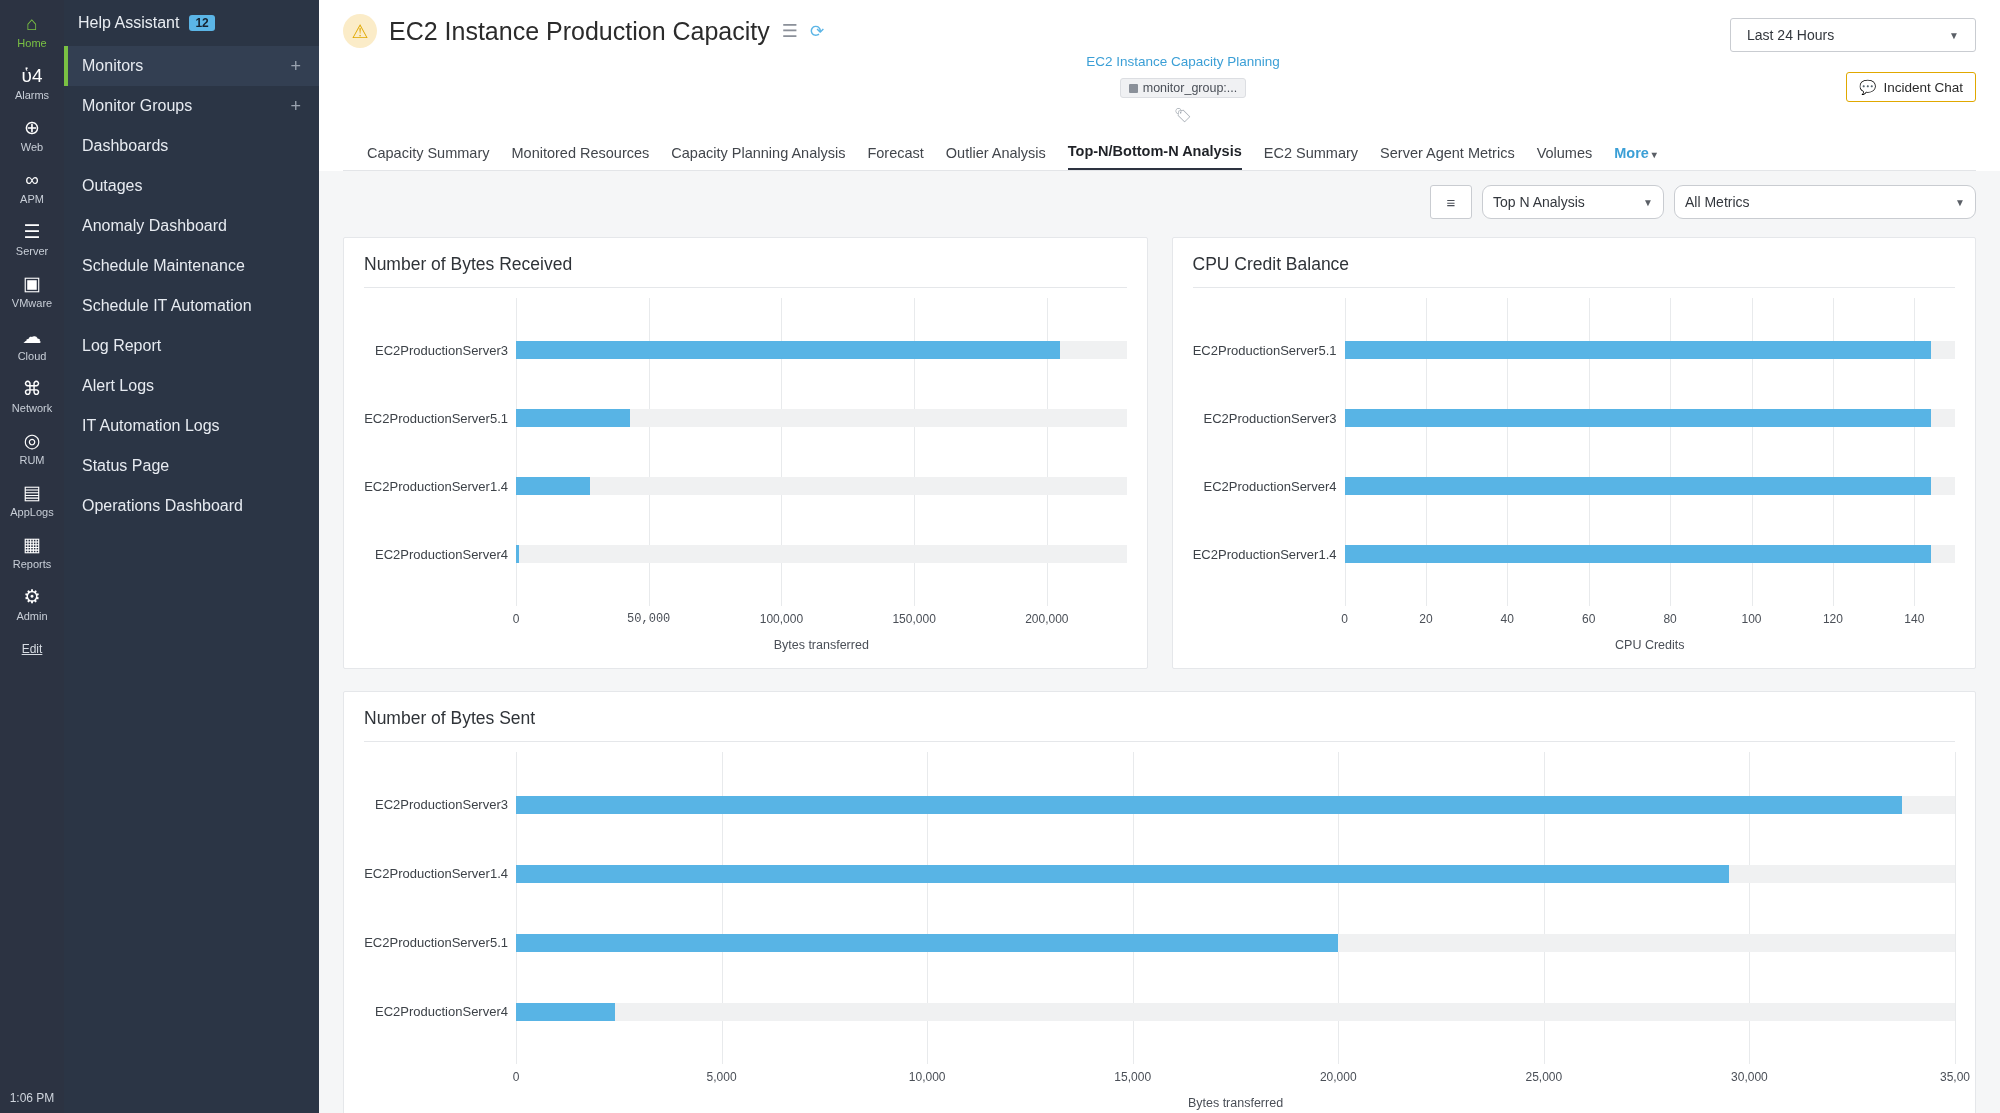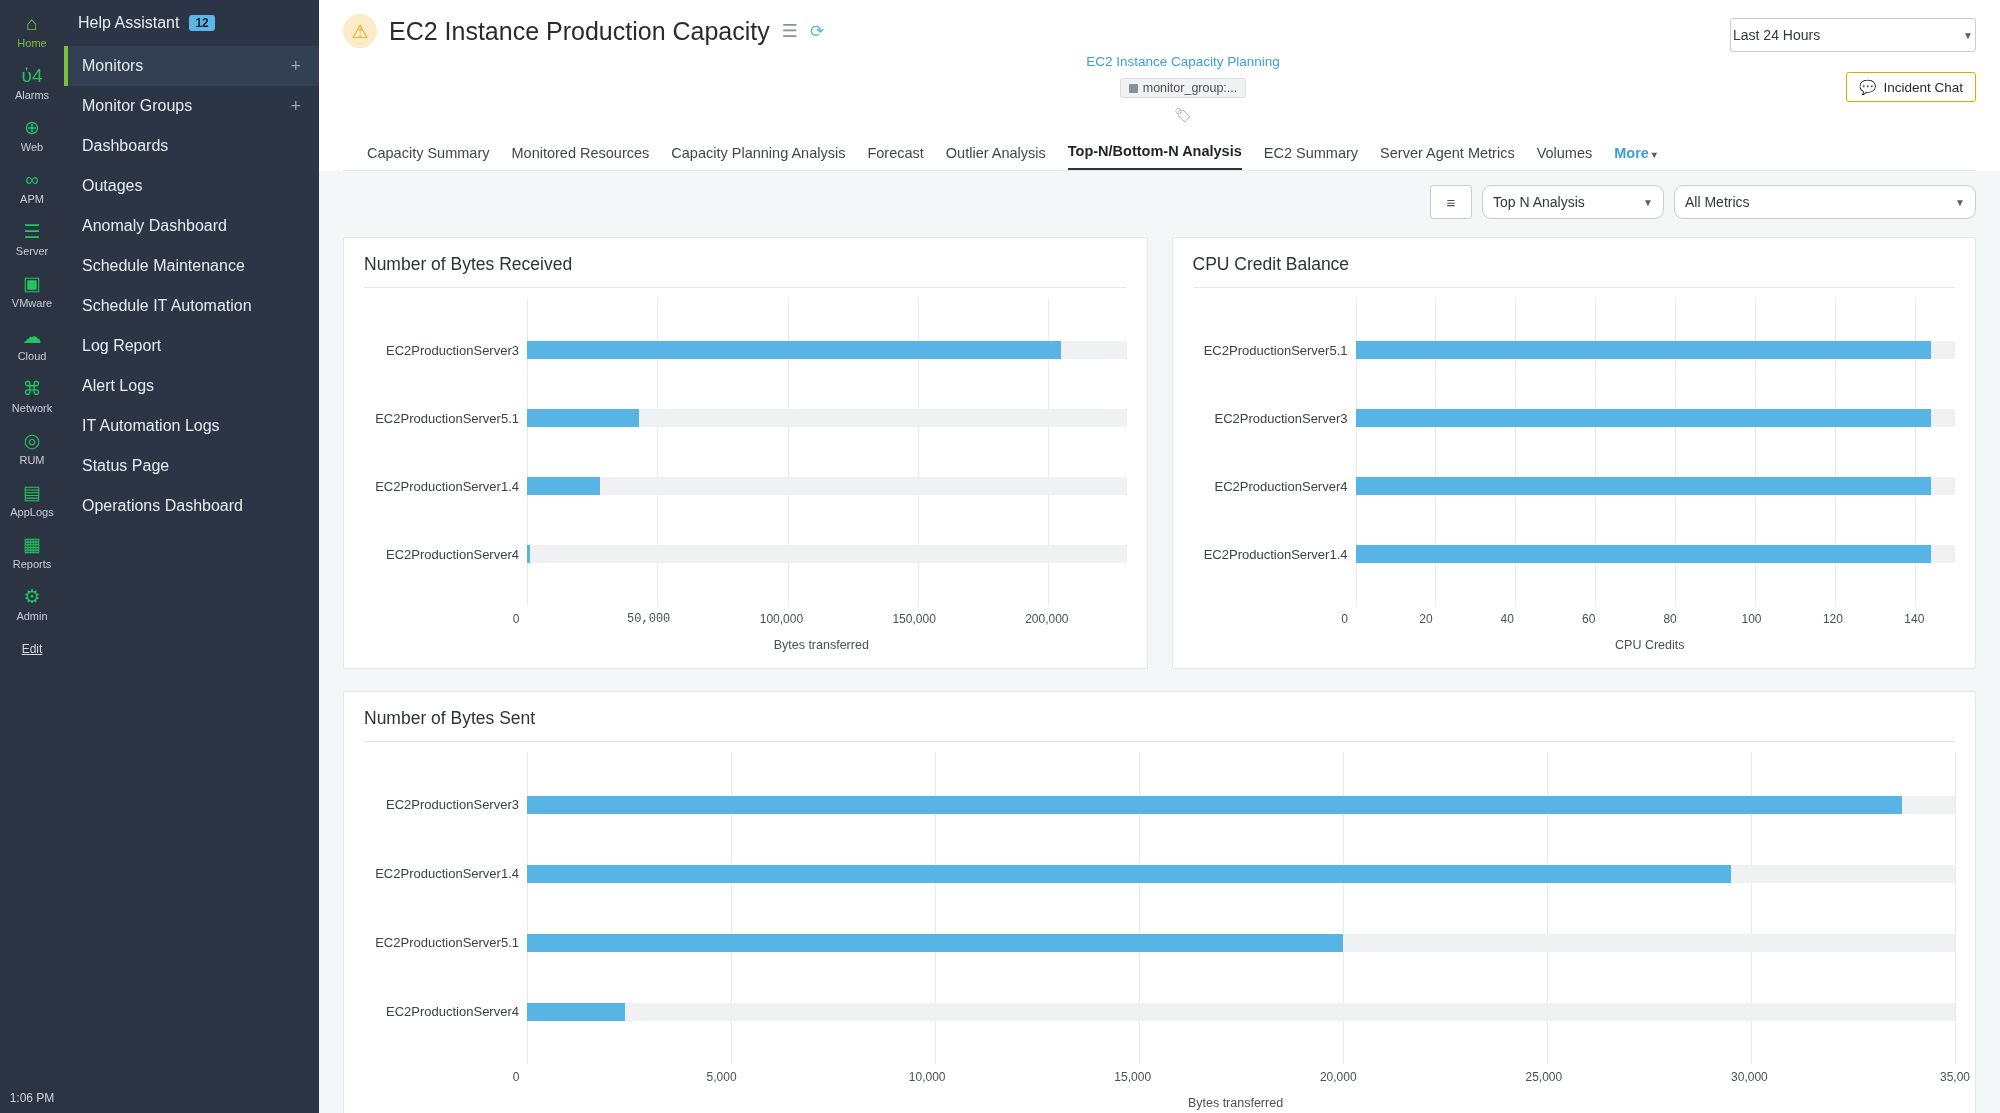--- a/index.html
+++ b/index.html
@@ -36,21 +36,21 @@
     cursor: pointer;
     font-size: 11px;
     line-height: 1.1;
     color: #c8ced7;
   }
   .rail-item .glyph {
     display: block;
     font-size: 19px;
     line-height: 22px;
     margin-bottom: 2px;
-    color: #22c55e;
+    color: #ffffff;
   }
   .rail-item.active .glyph { color: #7ac143; }
   .rail-item.active .lbl { color: #7ac143; }
   .rail-item.edit {
     font-size: 12px;
     padding-top: 14px;
     text-decoration: underline;
     color: #d6dbe2;
   }
   .rail-clock {
@@ -203,21 +203,21 @@
     position: absolute;
     top: 18px; right: 24px;
     width: 246px;
     height: 34px;
     border: 1px solid #c9ccd1;
     border-radius: 3px;
     background: #fff;
     display: flex;
     align-items: center;
     justify-content: space-between;
-    padding: 0 2px;
+    padding: 0 16px;
     font-size: 14px;
     color: #33373d;
     cursor: pointer;
   }
   .caret { color: #5a5f66; font-size: 10px; }
 
   .incident-chat {
     position: absolute;
     top: 72px; right: 24px;
     border: 1px solid #e0a800;
@@ -295,21 +295,20 @@
     border-bottom: 1px solid #e5e7ea;
     margin: 0 0 10px 0;
     font-weight: normal;
   }
 
   .chart { position: relative; }
   .plot-wrap { display: flex; }
   .cat-col {
     flex: 0 0 auto;
     padding-right: 8px;
-    margin-left: 11px;
   }
   .cat-label {
     font-size: 13px;
     color: #3d4248;
     text-align: right;
     display: flex;
     align-items: center;
     justify-content: flex-end;
   }
   .plot {

